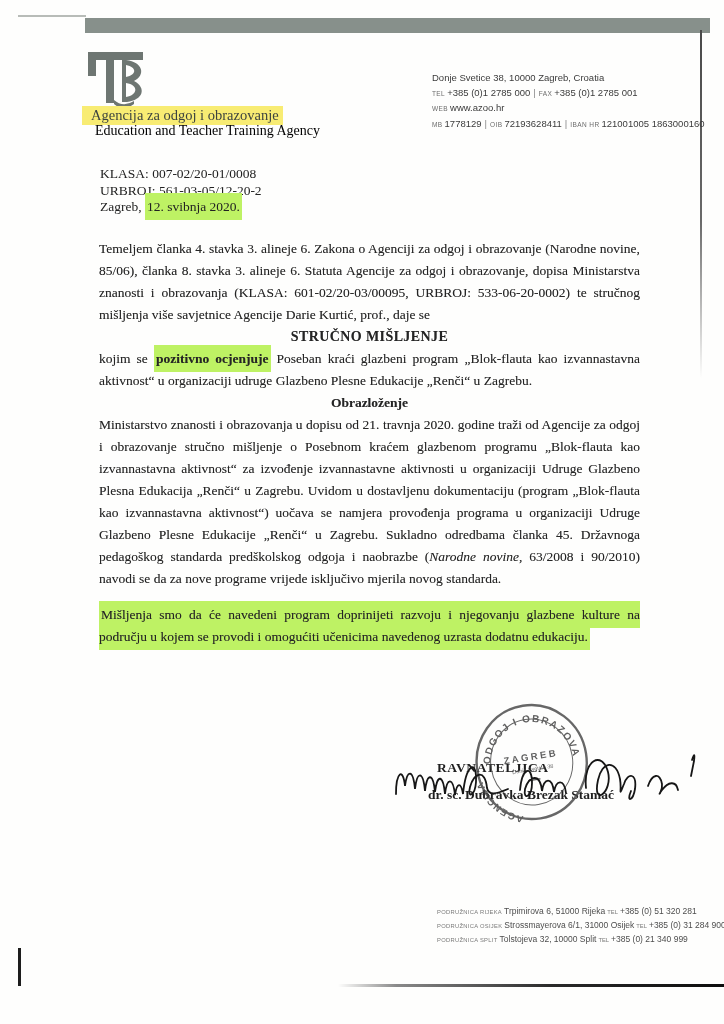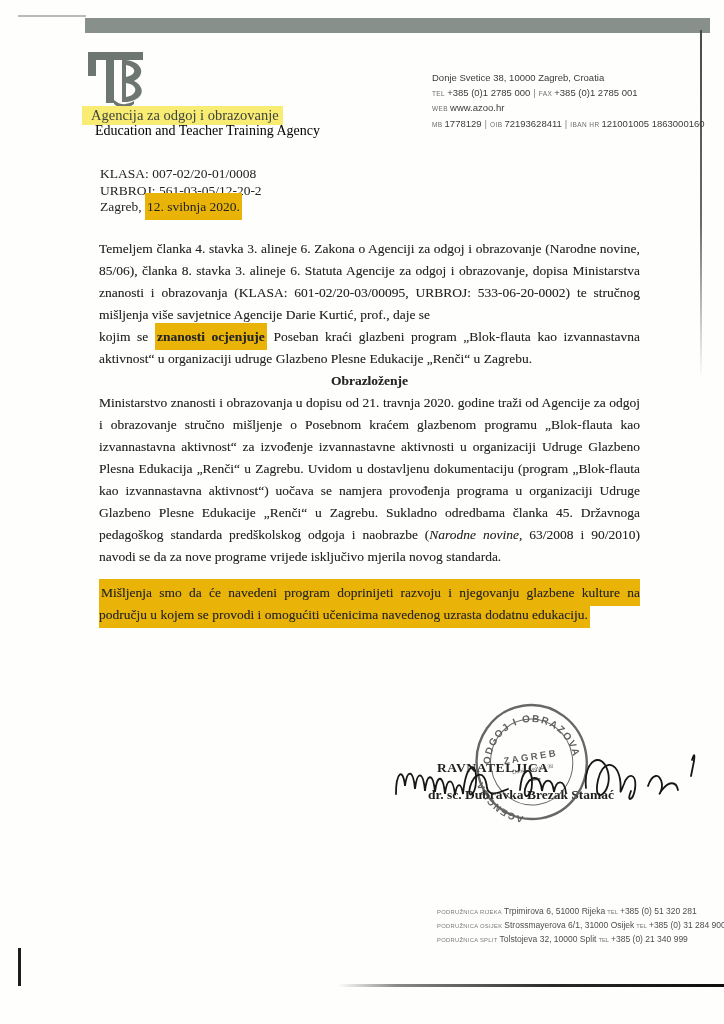--- a/index.html
+++ b/index.html
@@ -19,21 +19,21 @@
   .logo{position:absolute;left:85px;top:50px;}
   .brand-hr{position:absolute;left:82px;top:106px;font-size:14.5px;color:#3c433f;
     background:#f8ec73;padding:1px 4px 1px 9px;}
   .brand-en{position:absolute;left:95px;top:123px;font-size:14px;color:#000000;}
   .contact{position:absolute;left:432px;top:71px;font-family:"Liberation Sans",sans-serif;
     font-size:9.5px;color:#3b3b3b;line-height:14.5px;white-space:nowrap;}
   .contact .lbl{font-size:6.5px;color:#6b6b6b;letter-spacing:.4px;margin-right:2px;}
   .contact .pipe{color:#8a8a8a;margin:0 3px;}
   
   .refblock{position:absolute;left:100px;top:166px;font-size:13.5px;line-height:16.5px;color:#222;}
-  .hl{background:#eab308;padding:6px 2px;}
+  .hl{background:#bef264;padding:6px 2px;}
   
   .bodycol{position:absolute;left:99px;top:238px;width:541px;font-size:13.5px;
     line-height:22px;text-align:justify;color:#252525;text-shadow:0 0 .4px rgba(40,40,40,.35);}
   .bodycol p{margin:0;}
   .doc-title{margin:21px 0 14px 0;text-align:center;font-weight:bold;font-size:14px;letter-spacing:.4px;}
   .doc-subtitle{margin:18px 0 15px 0;text-align:center;font-weight:bold;font-size:13.5px;}
   .concl{margin-top:14px !important;}
   .b{font-weight:bold;}
   .i{font-style:italic;}
   
@@ -83,21 +83,22 @@
   </div>
 
   <div class="refblock">
     <div>KLASA: 007-02/20-01/0008</div>
     <div>URBROJ: 561-03-05/12-20-2</div>
     <div><span>Zagreb, </span><span class="hl">12. svibnja 2020.</span></div>
   </div>
 
   <div class="bodycol">
     <p>Temeljem članka 4. stavka 3. alineje 6. Zakona o Agenciji za odgoj i obrazovanje (Narodne novine, 85/06), članka 8. stavka 3. alineje 6. Statuta Agencije za odgoj i obrazovanje, dopisa Ministarstva znanosti i obrazovanja (KLASA: 601-02/20-03/00095, URBROJ: 533-06-20-0002) te stručnog mišljenja više savjetnice Agencije Darie Kurtić, prof., daje se</p>
-    <p><span>kojim se </span><span class="b hl">znanosti ocjenjuje</span><span> Poseban kraći glazbeni program „Blok-flauta kao izvannastavna aktivnost“ u organizaciji udruge Glazbeno Plesne Edukacije „Renči“ u Zagrebu.</span></p>
+    <p class="doc-title">STRUČNO MIŠLJENJE</p>
+    <p><span>kojim se </span><span class="b hl">pozitivno ocjenjuje</span><span> Poseban kraći glazbeni program „Blok-flauta kao izvannastavna aktivnost“ u organizaciji udruge Glazbeno Plesne Edukacije „Renči“ u Zagrebu.</span></p>
     <p class="doc-subtitle">Obrazloženje</p>
     <p><span>Ministarstvo znanosti i obrazovanja u dopisu od 21. travnja 2020. godine traži od Agencije za odgoj i obrazovanje stručno mišljenje o Posebnom kraćem glazbenom programu „Blok-flauta kao izvannastavna aktivnost“ za izvođenje izvannastavne aktivnosti u organizaciji Udruge Glazbeno Plesna Edukacija „Renči“ u Zagrebu. Uvidom u dostavljenu dokumentaciju (program „Blok-flauta kao izvannastavna aktivnost“) uočava se namjera provođenja programa u organizaciji Udruge Glazbeno Plesne Edukacije „Renči“ u Zagrebu. Sukladno odredbama članka 45. Državnoga pedagoškog standarda predškolskog odgoja i naobrazbe (</span><span class="i">Narodne novine</span><span>, 63/2008 i 90/2010) navodi se da za nove programe vrijede isključivo mjerila novog standarda.</span></p>
     <p class="concl"><span class="hl">Mišljenja smo da će navedeni program doprinijeti razvoju i njegovanju glazbene kulture na području u kojem se provodi i omogućiti učenicima navedenog uzrasta dodatnu edukaciju.</span></p>
   </div>
 
   <div class="sig">
     <div class="sig-role">RAVNATELJICA</div>
     <div class="sig-name">dr. sc. Dubravka Brezak Stamać</div>
 
     <div class="stamp">

